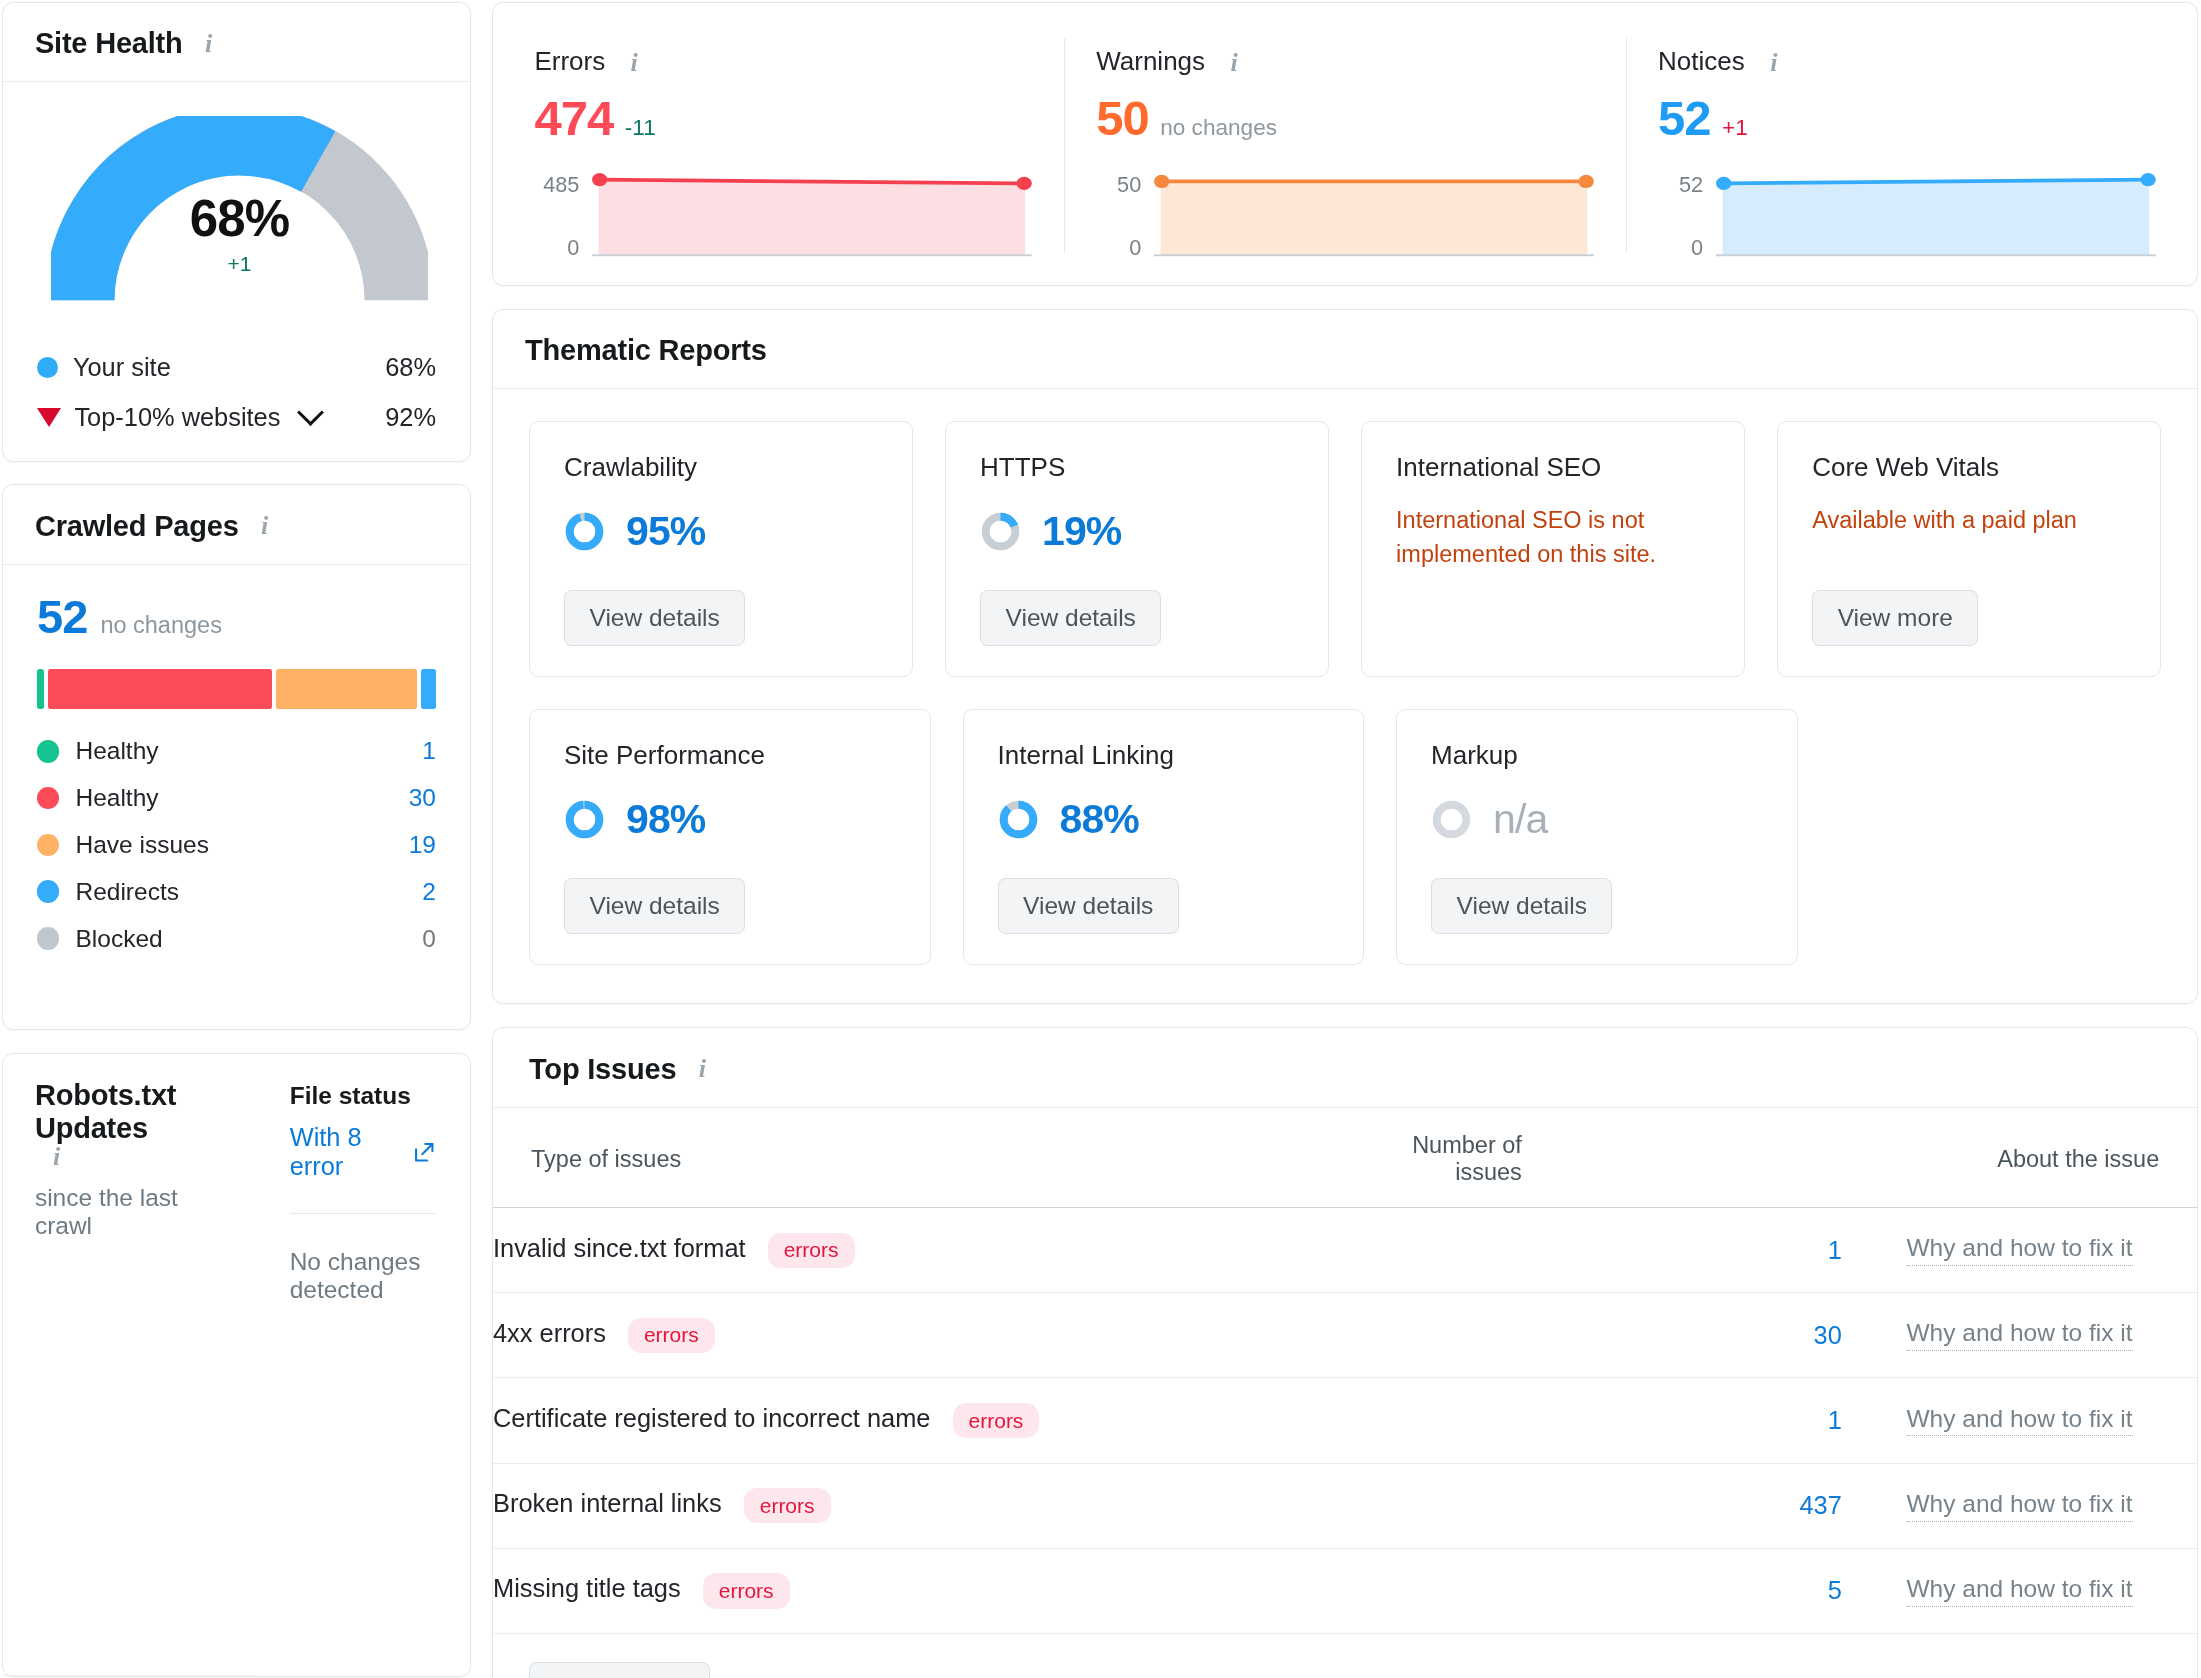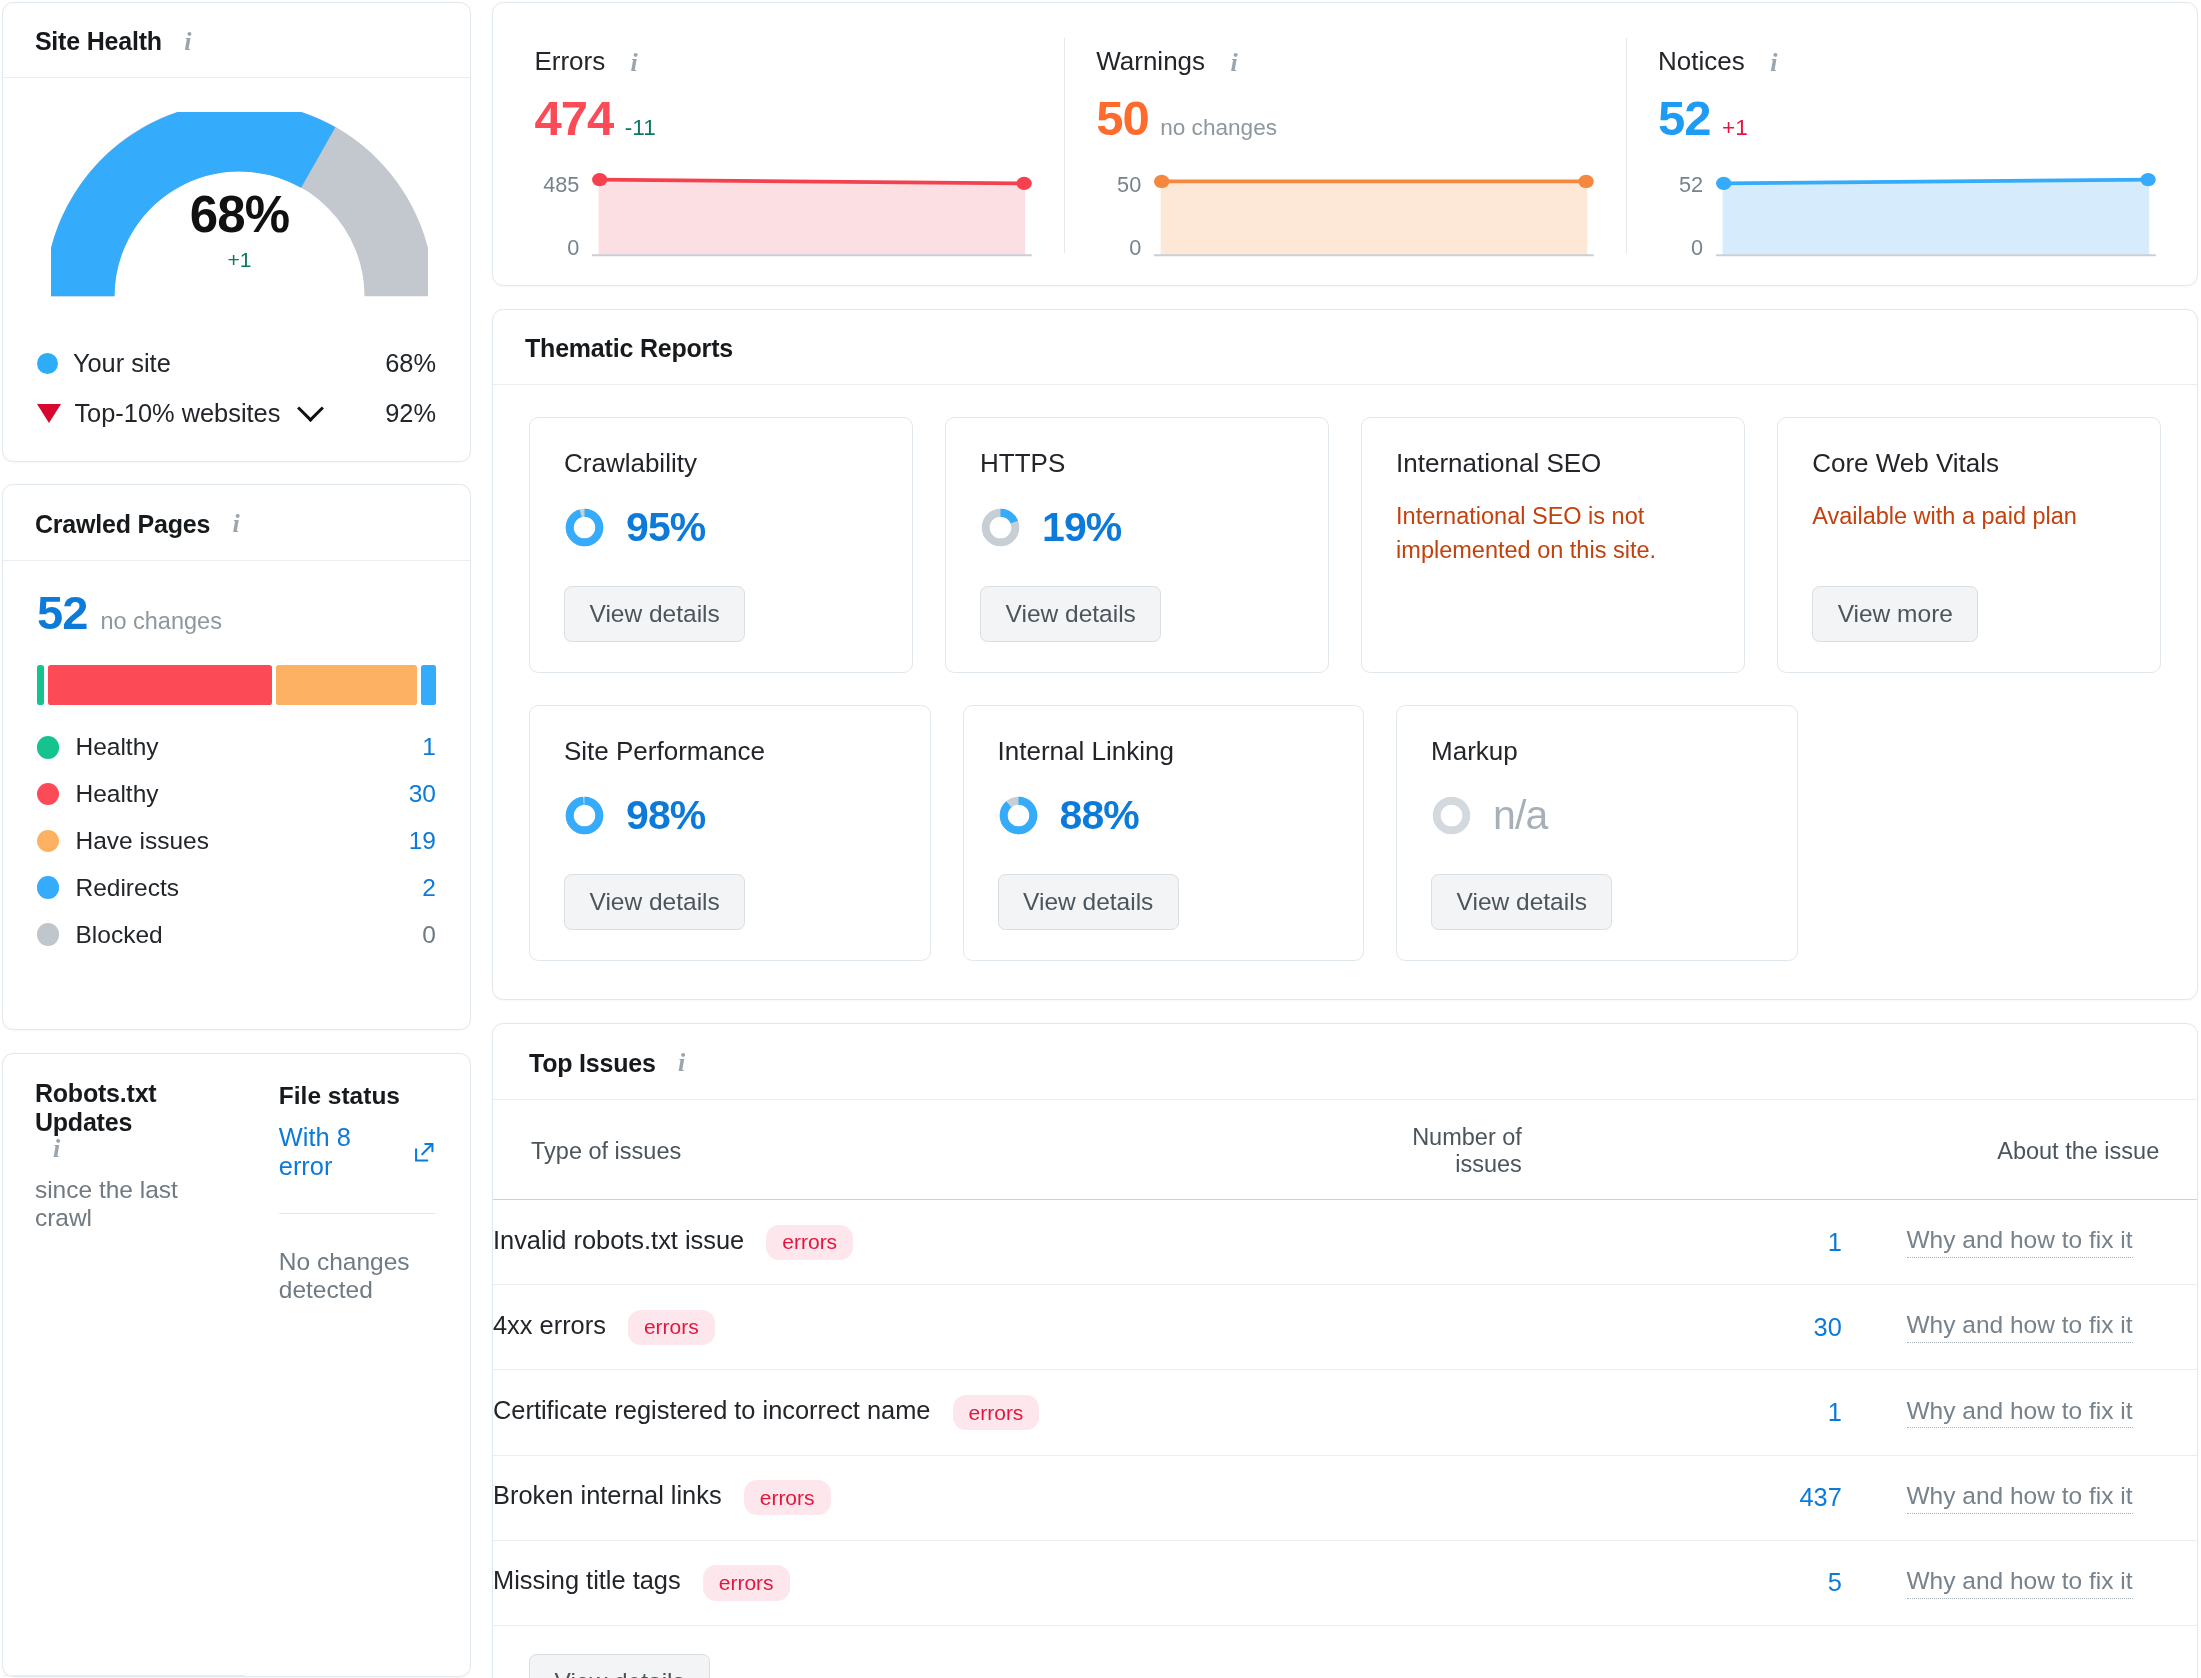--- a/index.html
+++ b/index.html
@@ -22,21 +22,21 @@
     background: #fff;
     border: 0.9px solid #e1e8ed;
     border-radius: 11.3px;
     box-shadow: 0 0.9px 1.9px rgba(0,0,0,.03);
   }
   .card-head {
     padding: 24.5px 32px 21px 32px;
     border-bottom: 0.9px solid #e9eef2;
   }
   .card-title {
-    font-size: 25px;
+    font-size: 29px;
     font-weight: 700;
     letter-spacing: -0.2px;
     color: #171a1c;
     display: inline-block;
     vertical-align: middle;
   }
   .info-i {
     display: inline-block;
     width: 21px; height: 24.5px;
     margin-left: 11.3px;
@@ -513,21 +513,21 @@
         <thead>
           <tr>
             <th class="c-type">Type of issues</th>
             <th class="c-num">Number of issues</th>
             <th class="c-about">About the issue</th>
           </tr>
         </thead>
         <tbody>
           <tr>
             <td class="c-type">
-              <span>Invalid robots.txt issue</span>
+              <span>Invalid since.txt format</span>
               <span class="badge">errors</span>
             </td>
             <td class="c-num">1</td>
             <td class="c-about">
               <span class="fixlink">Why and how to fix it</span>
             </td>
           </tr>
           <tr>
             <td class="c-type">
               <span>4xx errors</span>

